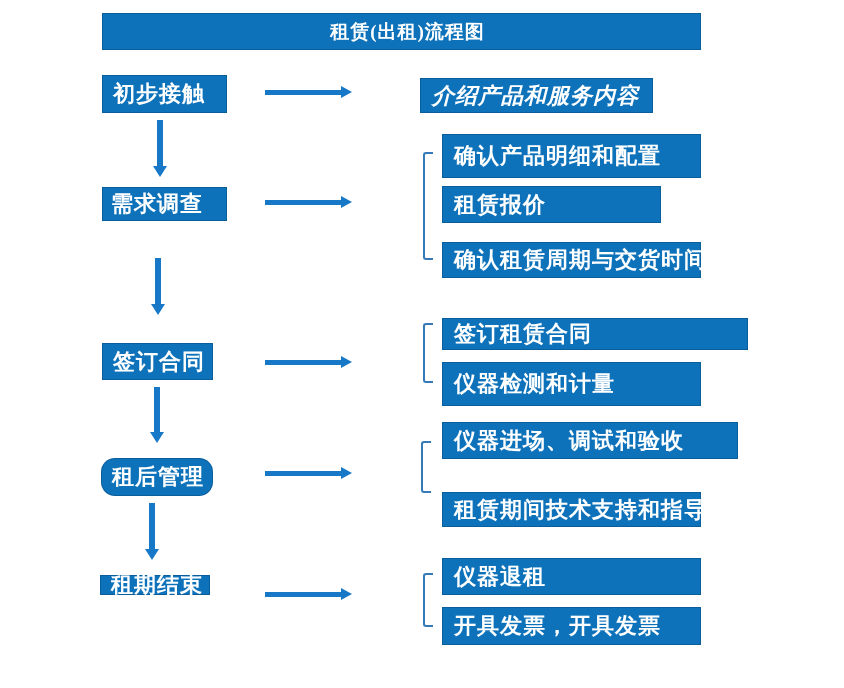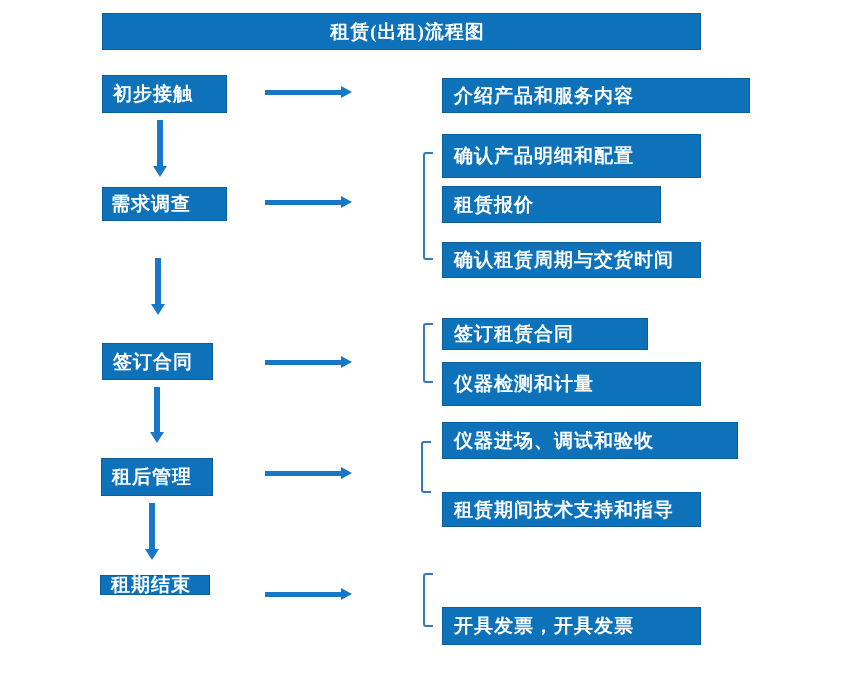--- a/index.html
+++ b/index.html
@@ -13,21 +13,21 @@
     width:844px;height:688px;
     background:#ffffff;
     font-family:"Liberation Serif","DejaVu Serif",serif;
     overflow:hidden;
   }
   .box{
     position:absolute;
     background:var(--box-blue);
     color:#ffffff;
     font-weight:bold;
-    font-size:19px;
+    font-size:22px;
     letter-spacing:1px;
     display:flex;
     align-items:center;
     box-sizing:border-box;
     border:1px solid rgba(8,70,120,0.45);
     white-space:nowrap;
   }
   .title-bar{
     justify-content:center;
     font-size:19px;
@@ -58,31 +58,32 @@
 </head>
 <body>
 
 <div class="canvas">
 
   <div class="box title-bar" style="left:102px;top:13px;width:599px;height:37px;">租赁(出租)流程图</div>
 
   <div class="box stage" style="left:102px;top:75px;width:125px;height:38px;">初步接触</div>
   <div class="box stage" style="left:102px;top:187px;width:125px;height:34px;padding-left:8px;">需求调查</div>
   <div class="box stage" style="left:102px;top:343px;width:111px;height:37px;">签订合同</div>
-  <div class="box stage" style="left:101px;top:458px;width:112px;height:38px;">租后管理</div>
+  <div class="box stage" style="left:101px;top:458px;width:112px;height:38px;border-radius:14px;">租后管理</div>
   <div class="box stage" style="left:100px;top:575px;width:110px;height:20px;">租期结束</div>
 
-  <div class="box detail" style="left:442px;top:78px;width:308px;height:35px;">介绍产品和服务内容</div>
+  <div class="box detail" style="left:420px;top:78px;width:233px;height:35px;font-style:italic;">介绍产品和服务内容</div>
   <div class="box detail" style="left:442px;top:134px;width:259px;height:44px;">确认产品明细和配置</div>
   <div class="box detail" style="left:442px;top:186px;width:219px;height:37px;">租赁报价</div>
   <div class="box detail" style="left:442px;top:242px;width:259px;height:36px;">确认租赁周期与交货时间</div>
-  <div class="box detail" style="left:442px;top:318px;width:206px;height:32px;">签订租赁合同</div>
+  <div class="box detail" style="left:442px;top:318px;width:306px;height:32px;">签订租赁合同</div>
   <div class="box detail" style="left:442px;top:362px;width:259px;height:44px;">仪器检测和计量</div>
   <div class="box detail" style="left:442px;top:422px;width:296px;height:37px;">仪器进场、调试和验收</div>
   <div class="box detail" style="left:442px;top:492px;width:259px;height:35px;">租赁期间技术支持和指导</div>
+  <div class="box detail" style="left:442px;top:558px;width:259px;height:37px;">仪器退租</div>
   <div class="box detail" style="left:442px;top:607px;width:259px;height:38px;">开具发票，开具发票</div>
 
   <div class="harrow" style="left:265px;top:86px;">
     <div class="shaft"></div>
     <div class="head"></div>
   </div>
   <div class="harrow" style="left:265px;top:196px;">
     <div class="shaft"></div>
     <div class="head"></div>
   </div>

